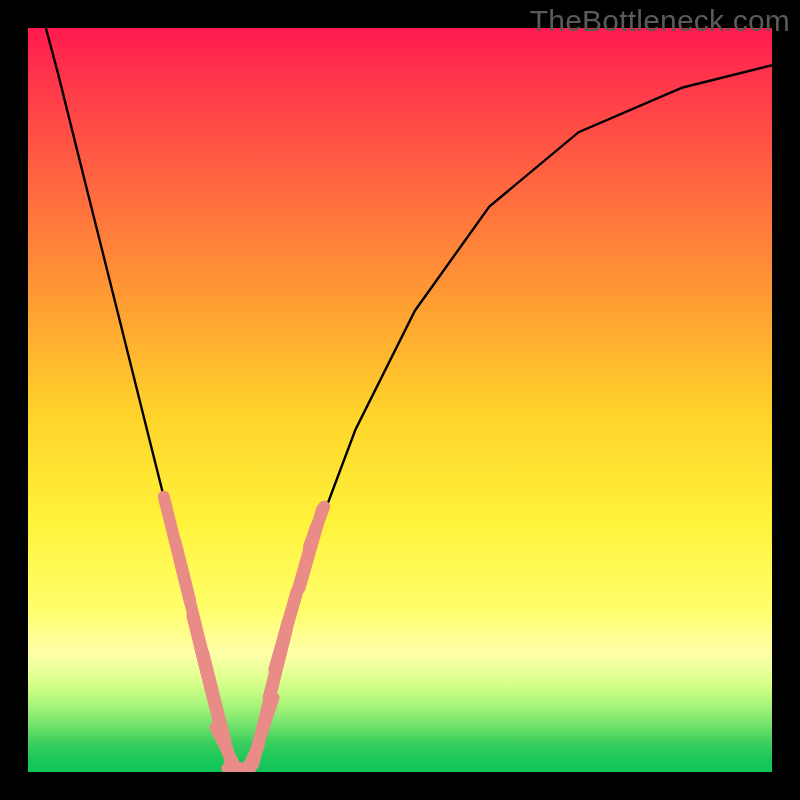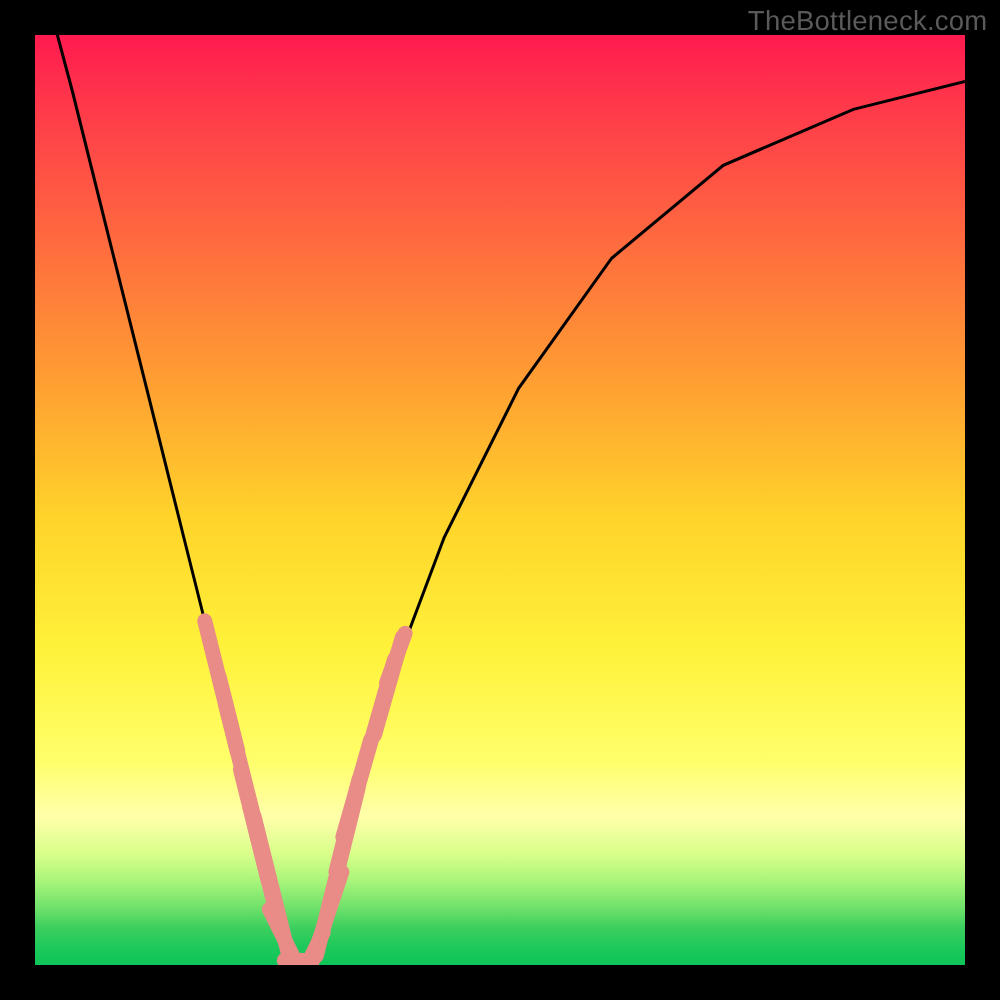--- a/index.html
+++ b/index.html
@@ -41,21 +41,21 @@
       #3ccf5e 96%,
       #1fc95b 98%,
       #0ec458 100%
     );
   }
   .watermark {
     position: absolute;
     top: 4px;
     right: 10px;
     color: #5a5a5a;
-    font-size: 22px;
+    font-size: 30px;
     letter-spacing: 0.2px;
     font-weight: 400;
     user-select: none;
     margin-left: 12px;
   }
   svg.curve {
     position: absolute;
     top: 0;
     left: 0;
     width: 744px;

